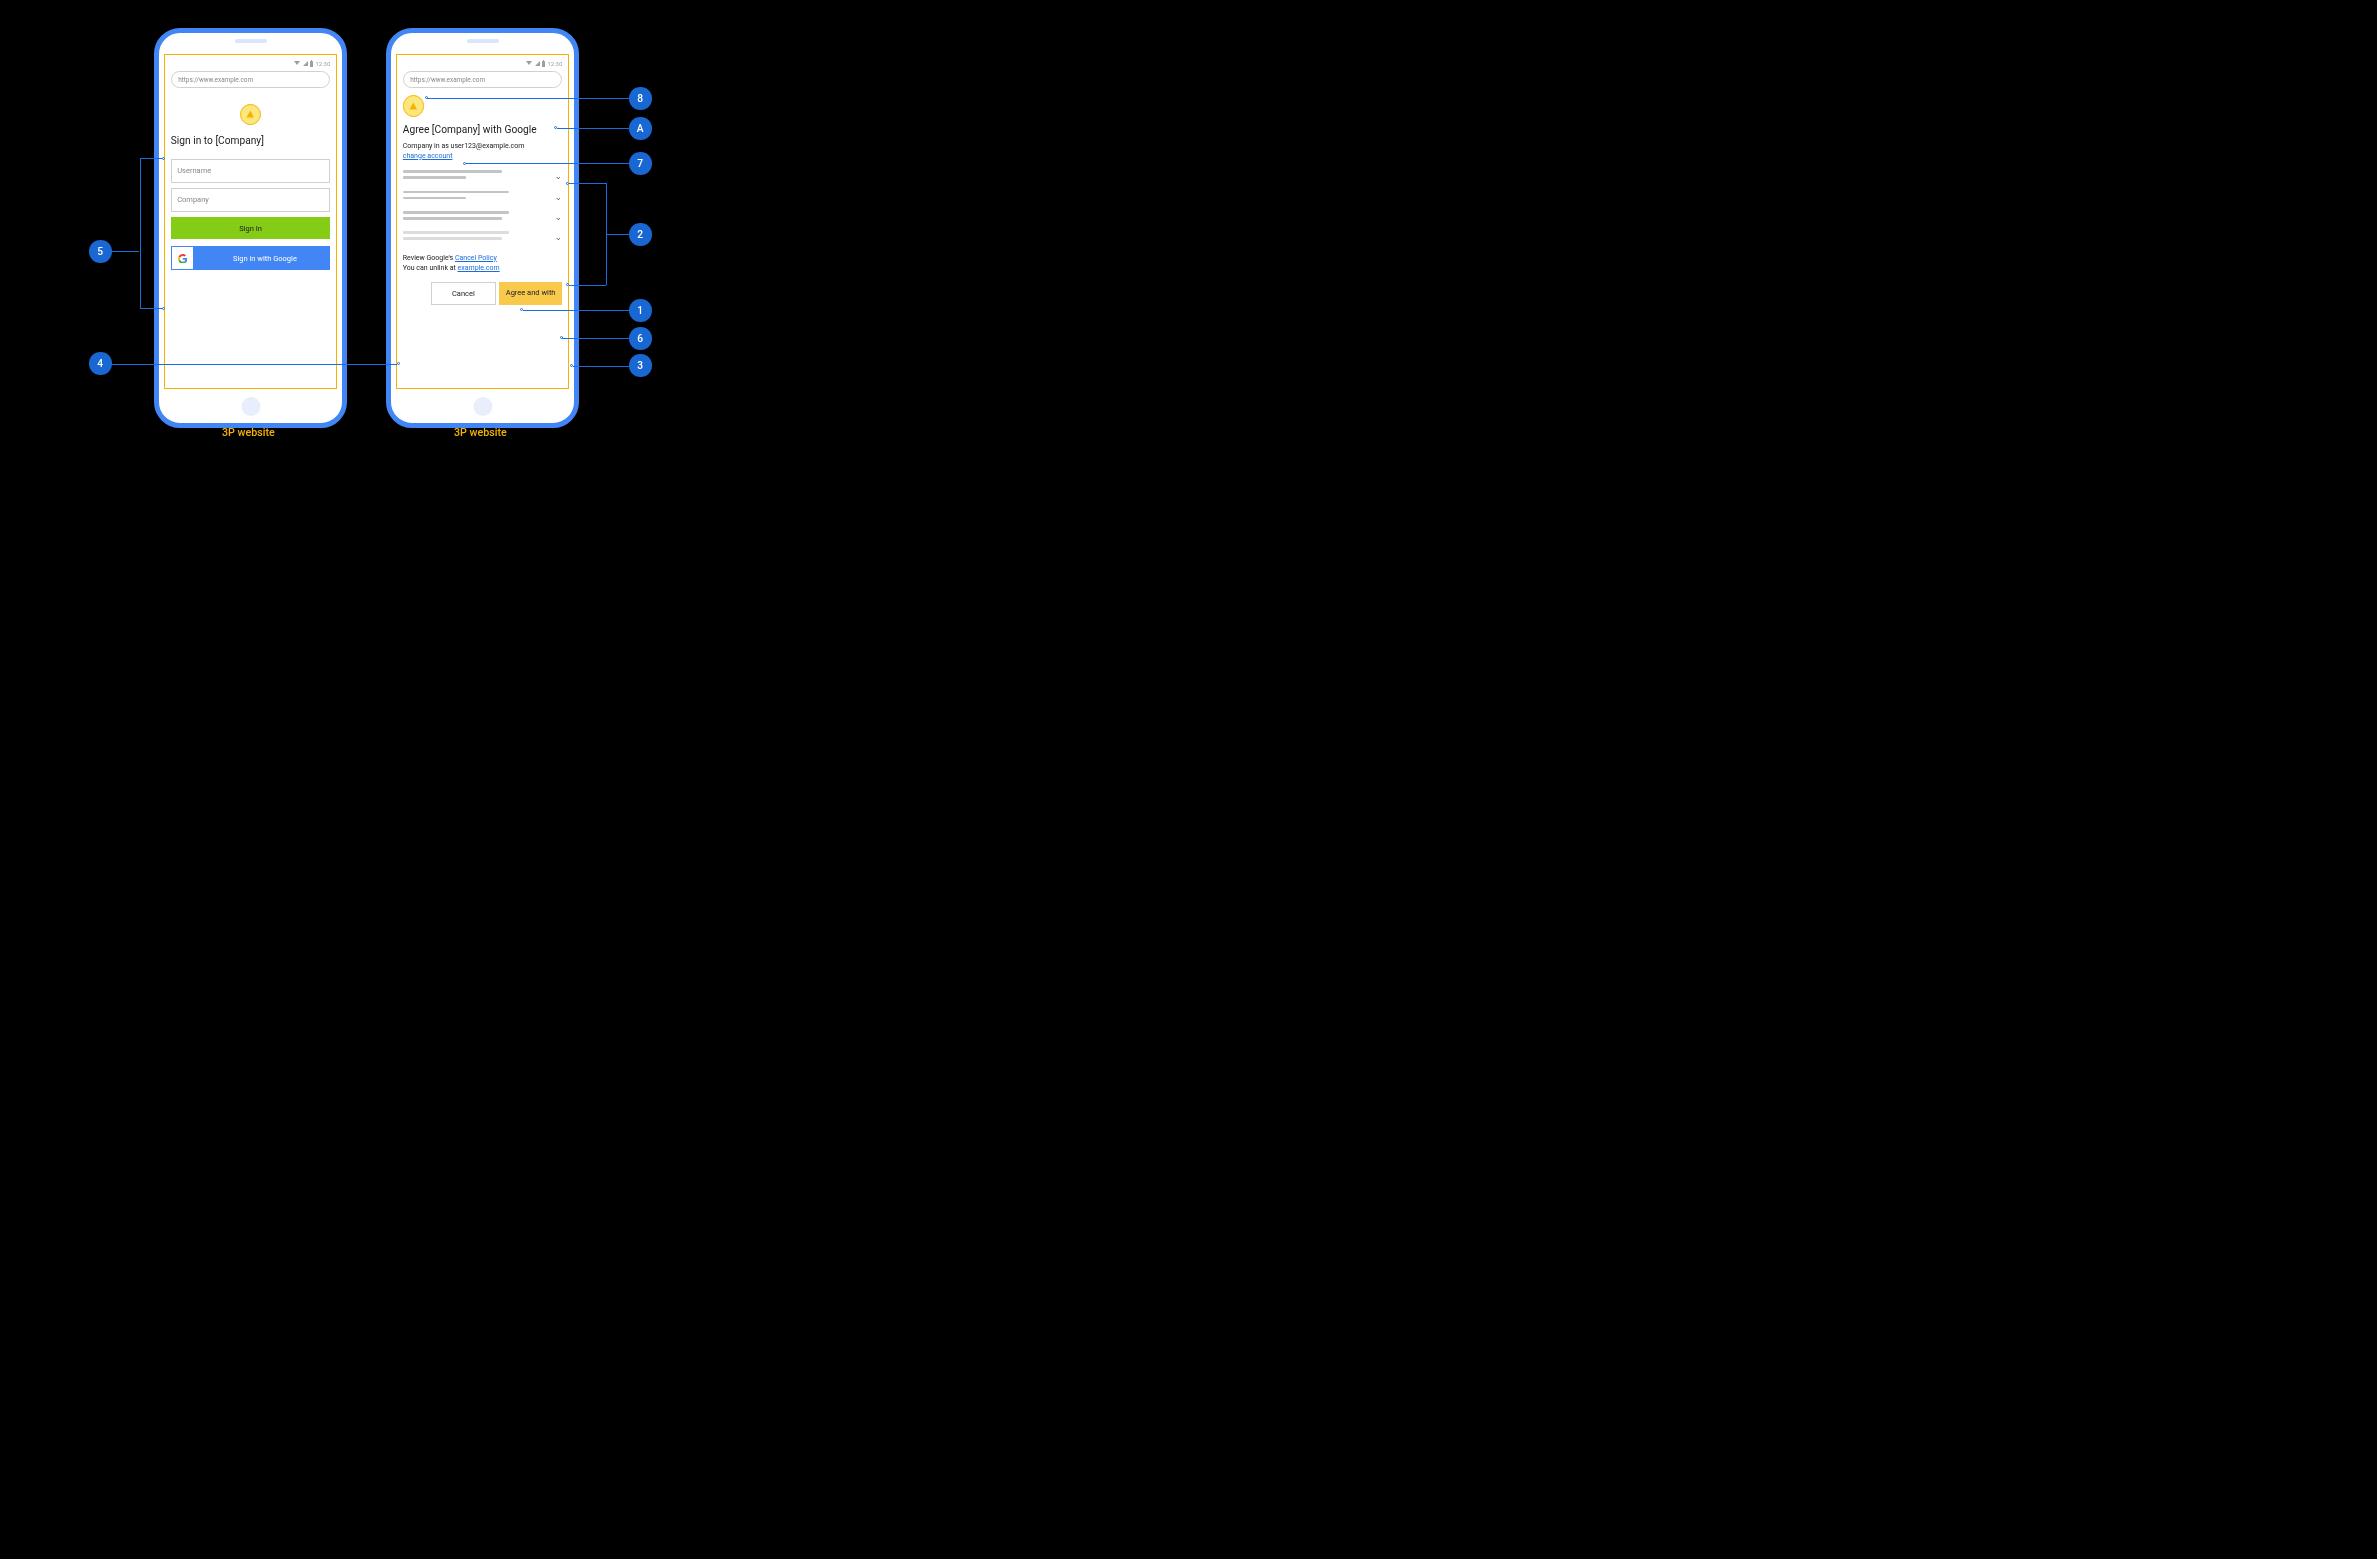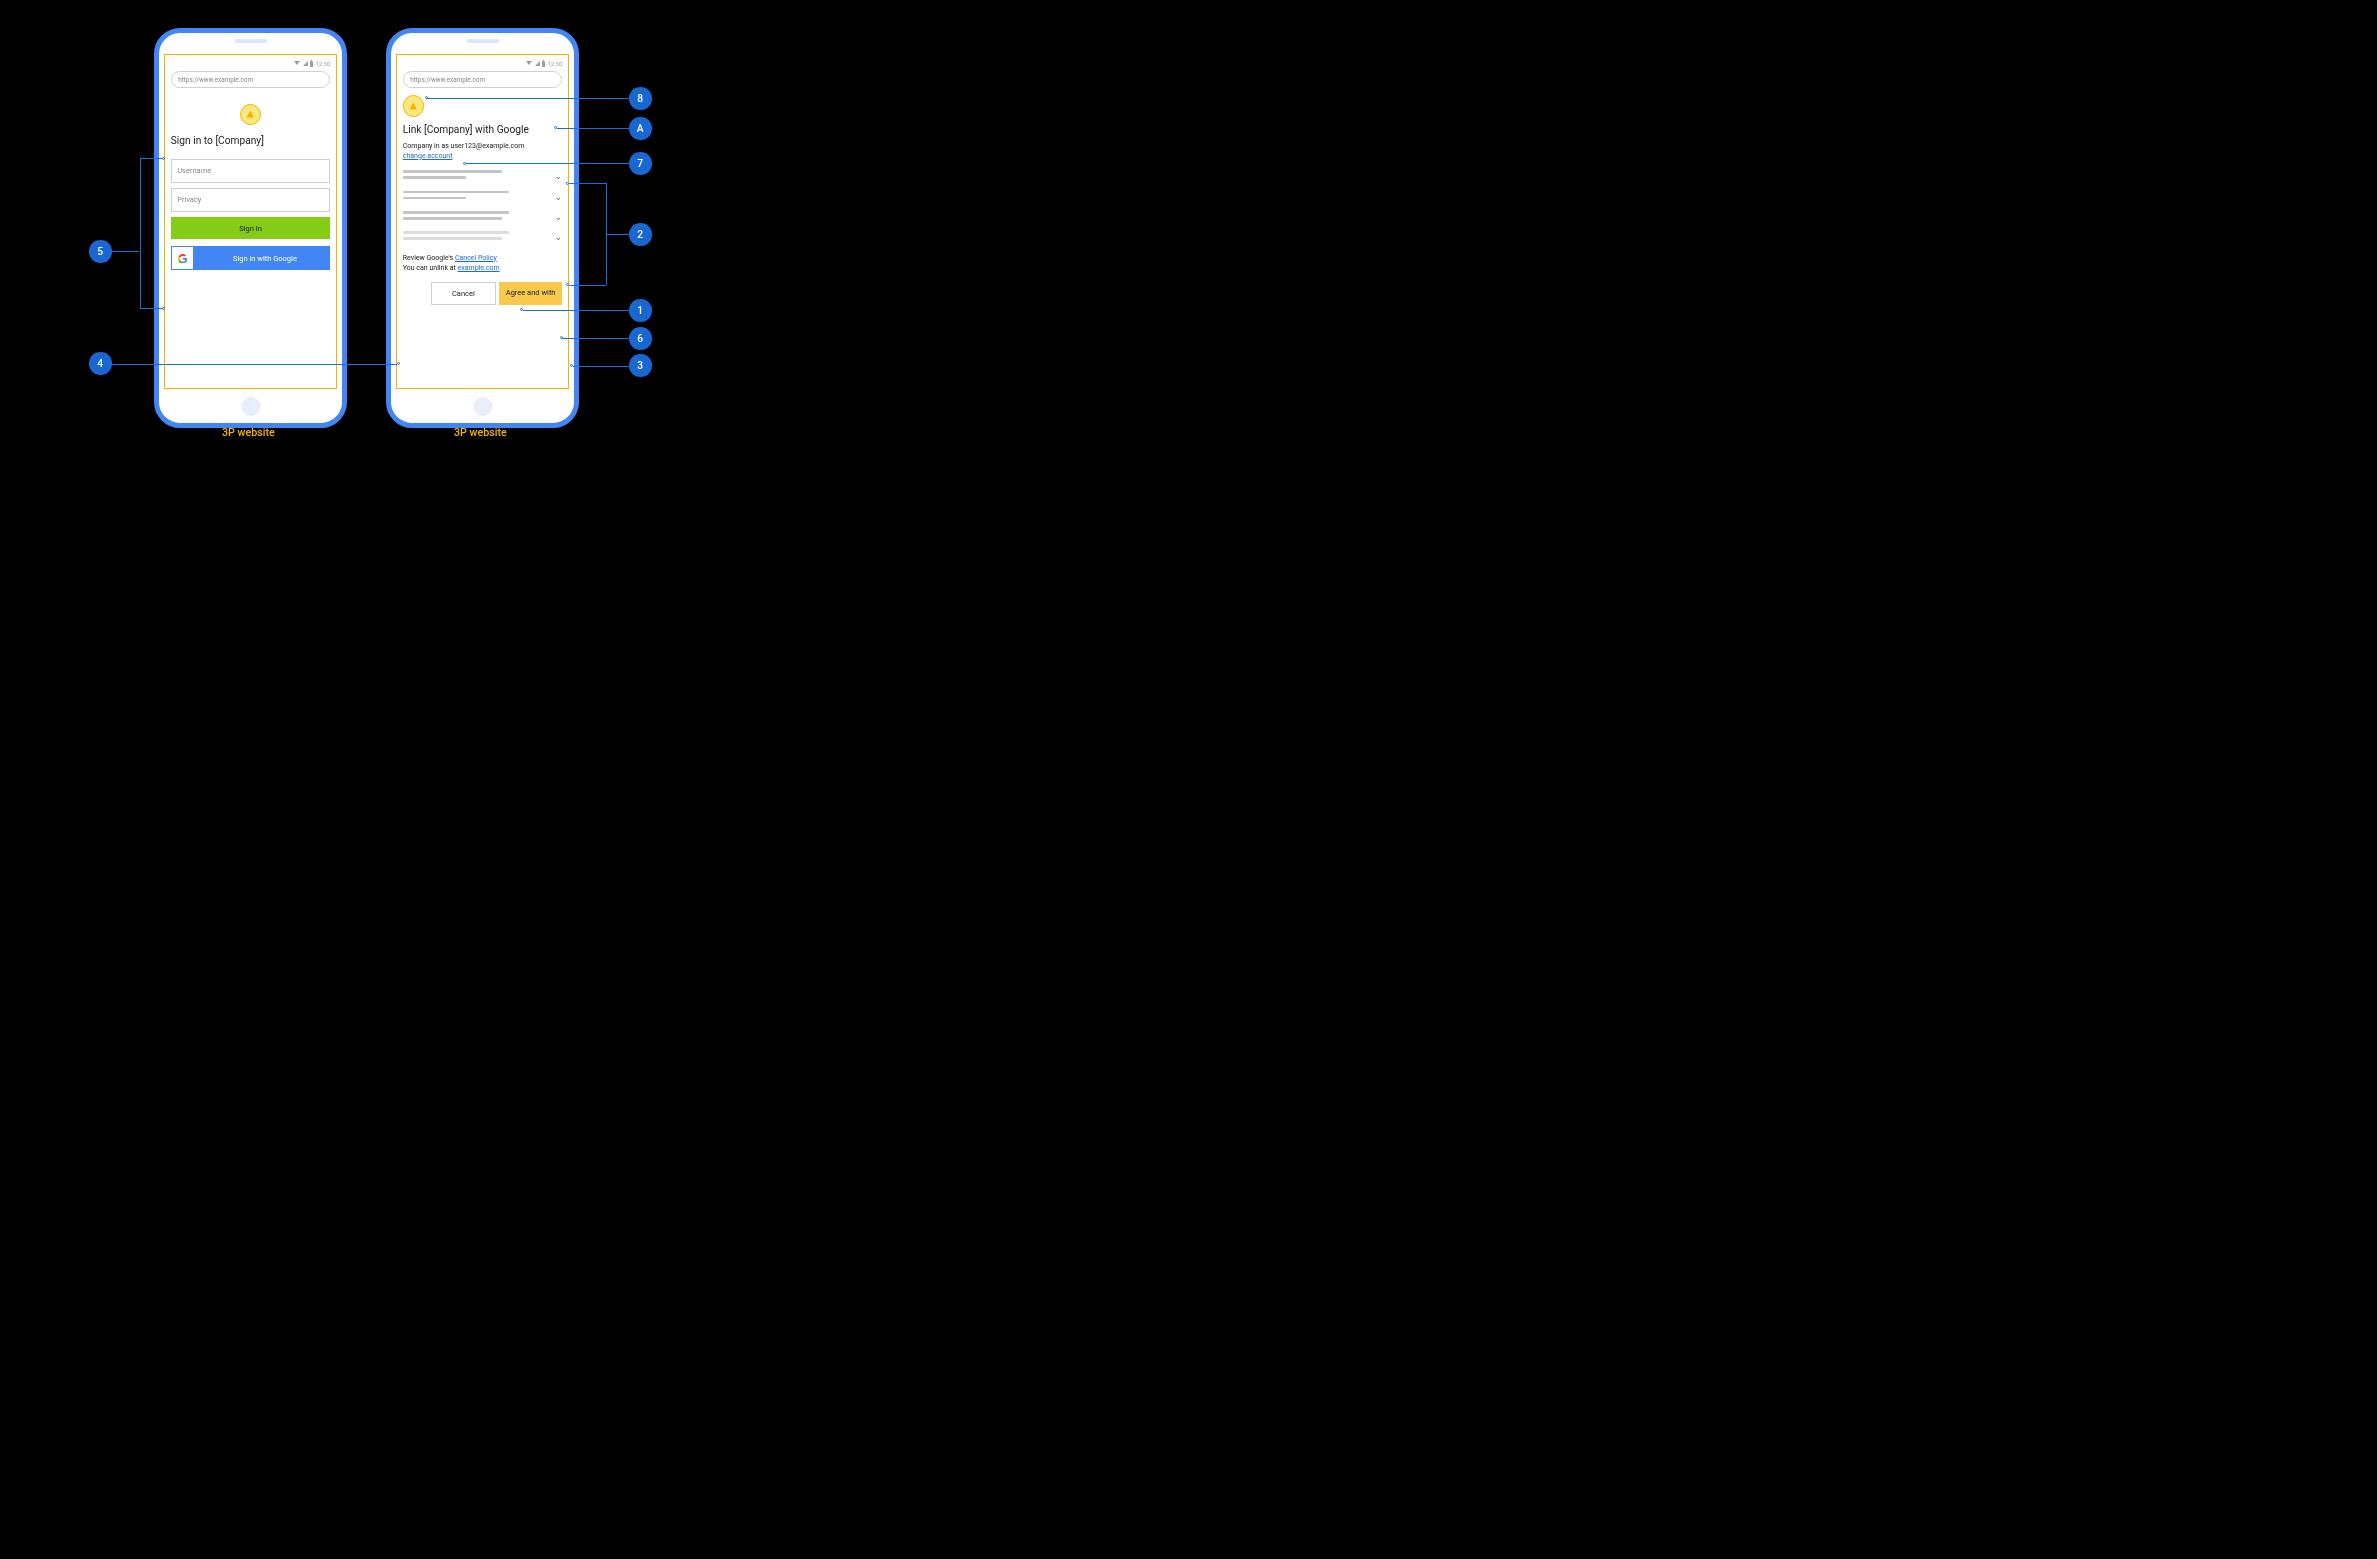--- a/index.html
+++ b/index.html
@@ -250,21 +250,21 @@
         <span>12:30</span>
       </div>
       <div class="urlbar">https://www.example.com</div>
       <div class="logo logo-center">
         <svg width="8.6" height="8.6" viewBox="0 0 16 16">
             <polygon points="8,1 15,14 1,14" fill="#f5b300"></polygon>
           </svg>
       </div>
       <div class="h1">Sign in to [Company]</div>
       <div class="input">Username</div>
-      <div class="input">Privacy</div>
+      <div class="input">Company</div>
       <div class="btn btn-yellow">Sign In</div>
       <div class="btn-google">
         <div class="g-icon">
           <svg width="9.6" height="9.6" viewBox="0 0 48 48">
             <path fill="#EA4335" d="M24 9.5c3.54 0 6.71 1.22 9.21 3.6l6.85-6.85C35.9 2.38 30.47 0 24 0 14.62 0 6.51 5.38 2.56 13.22l7.98 6.19C12.43 13.72 17.74 9.5 24 9.5z"></path>
             <path fill="#4285F4" d="M46.98 24.55c0-1.57-.15-3.09-.38-4.55H24v9.02h12.94c-.58 2.96-2.26 5.48-4.78 7.18l7.73 6c4.51-4.18 7.09-10.36 7.09-17.65z"></path>
             <path fill="#FBBC05" d="M10.53 28.59c-.48-1.45-.76-2.99-.76-4.59s.27-3.14.76-4.59l-7.98-6.19C.92 16.46 0 20.12 0 24c0 3.88.92 7.54 2.56 10.78l7.97-6.19z"></path>
             <path fill="#34A853" d="M24 48c6.48 0 11.93-2.13 15.89-5.81l-7.73-6c-2.15 1.45-4.92 2.3-8.16 2.3-6.26 0-11.57-4.22-13.47-9.91l-7.98 6.19C6.51 42.62 14.62 48 24 48z"></path>
           </svg>
         </div>
@@ -282,21 +282,21 @@
         <div class="signal"></div>
         <div class="battery"></div>
         <span>12:30</span>
       </div>
       <div class="urlbar">https://www.example.com</div>
       <div class="logo logo-left">
         <svg width="8.6" height="8.6" viewBox="0 0 16 16">
             <polygon points="8,1 15,14 1,14" fill="#f5b300"></polygon>
           </svg>
       </div>
-      <div class="h1-left">Link [Company] with Google</div>
+      <div class="h1-left">Agree [Company] with Google</div>
       <div class="small-text">
         <span>Company in as </span><span>user123@example.com</span>
       </div>
       <div><span class="link small-text">change account</span></div>
 
       <div class="perm-list">
         <div class="perm-item">
           <div class="perm-lines">
               <div class="perm-line w1"></div>
               <div class="perm-line w2"></div>

